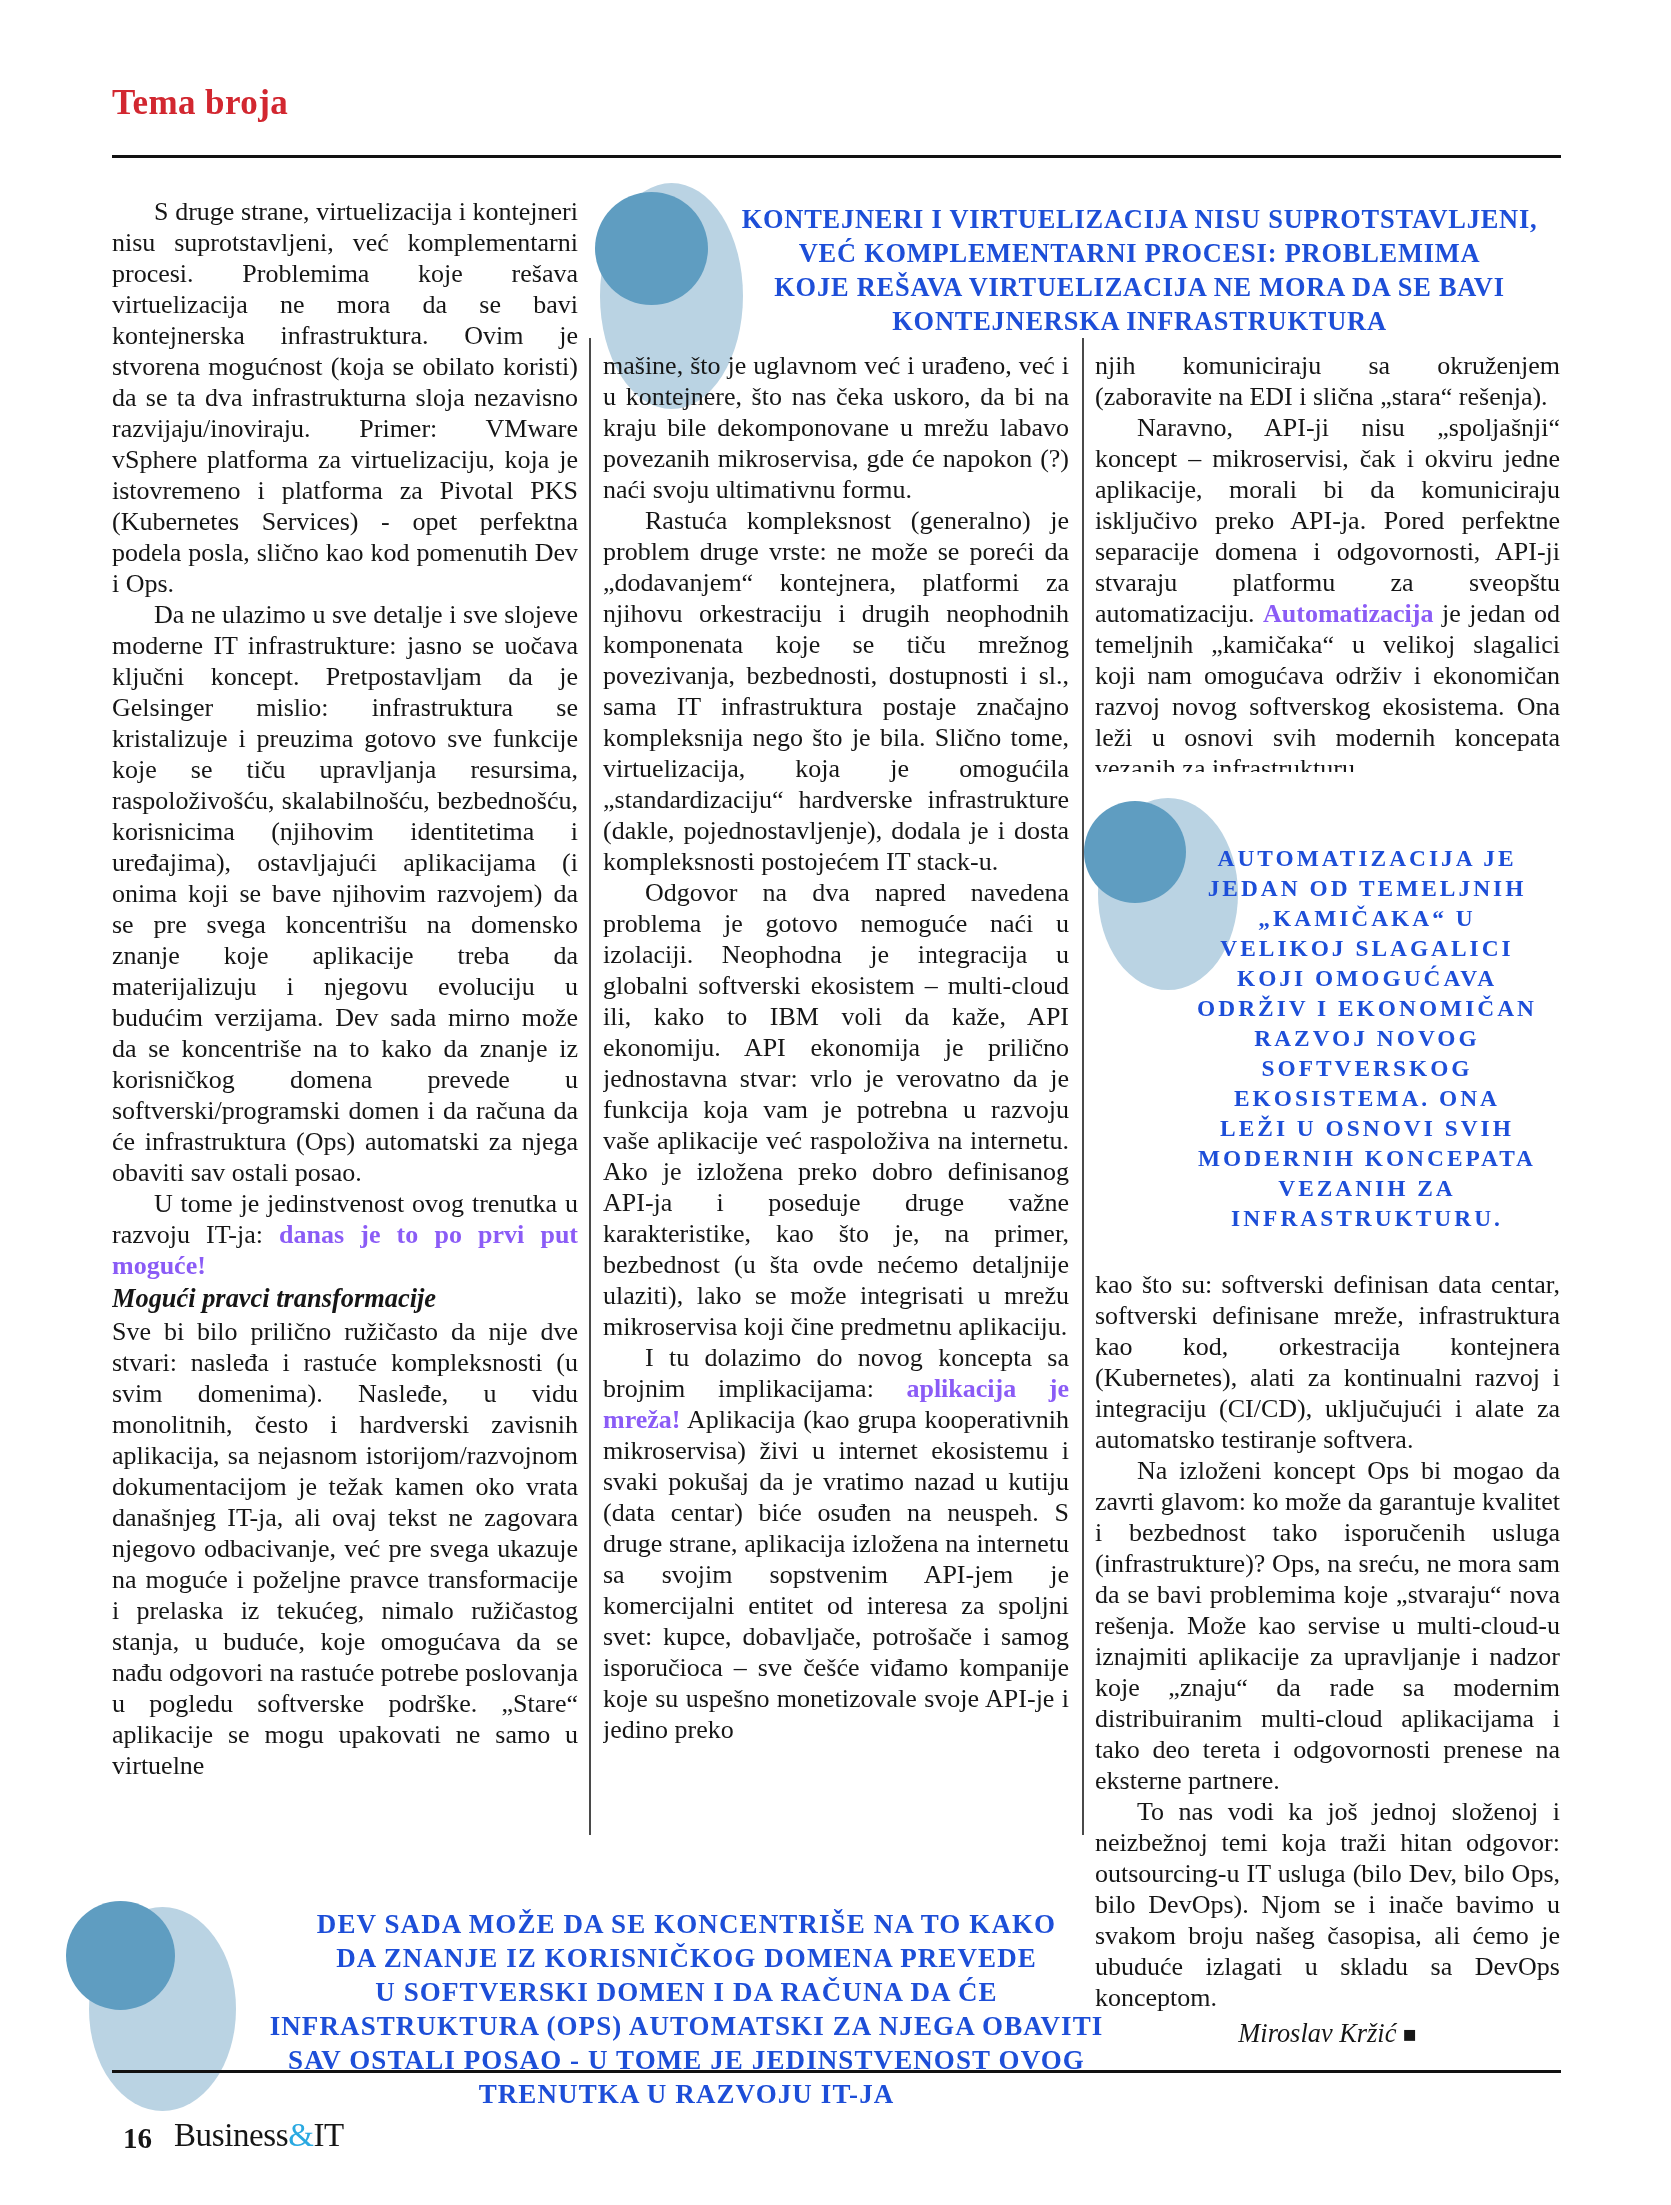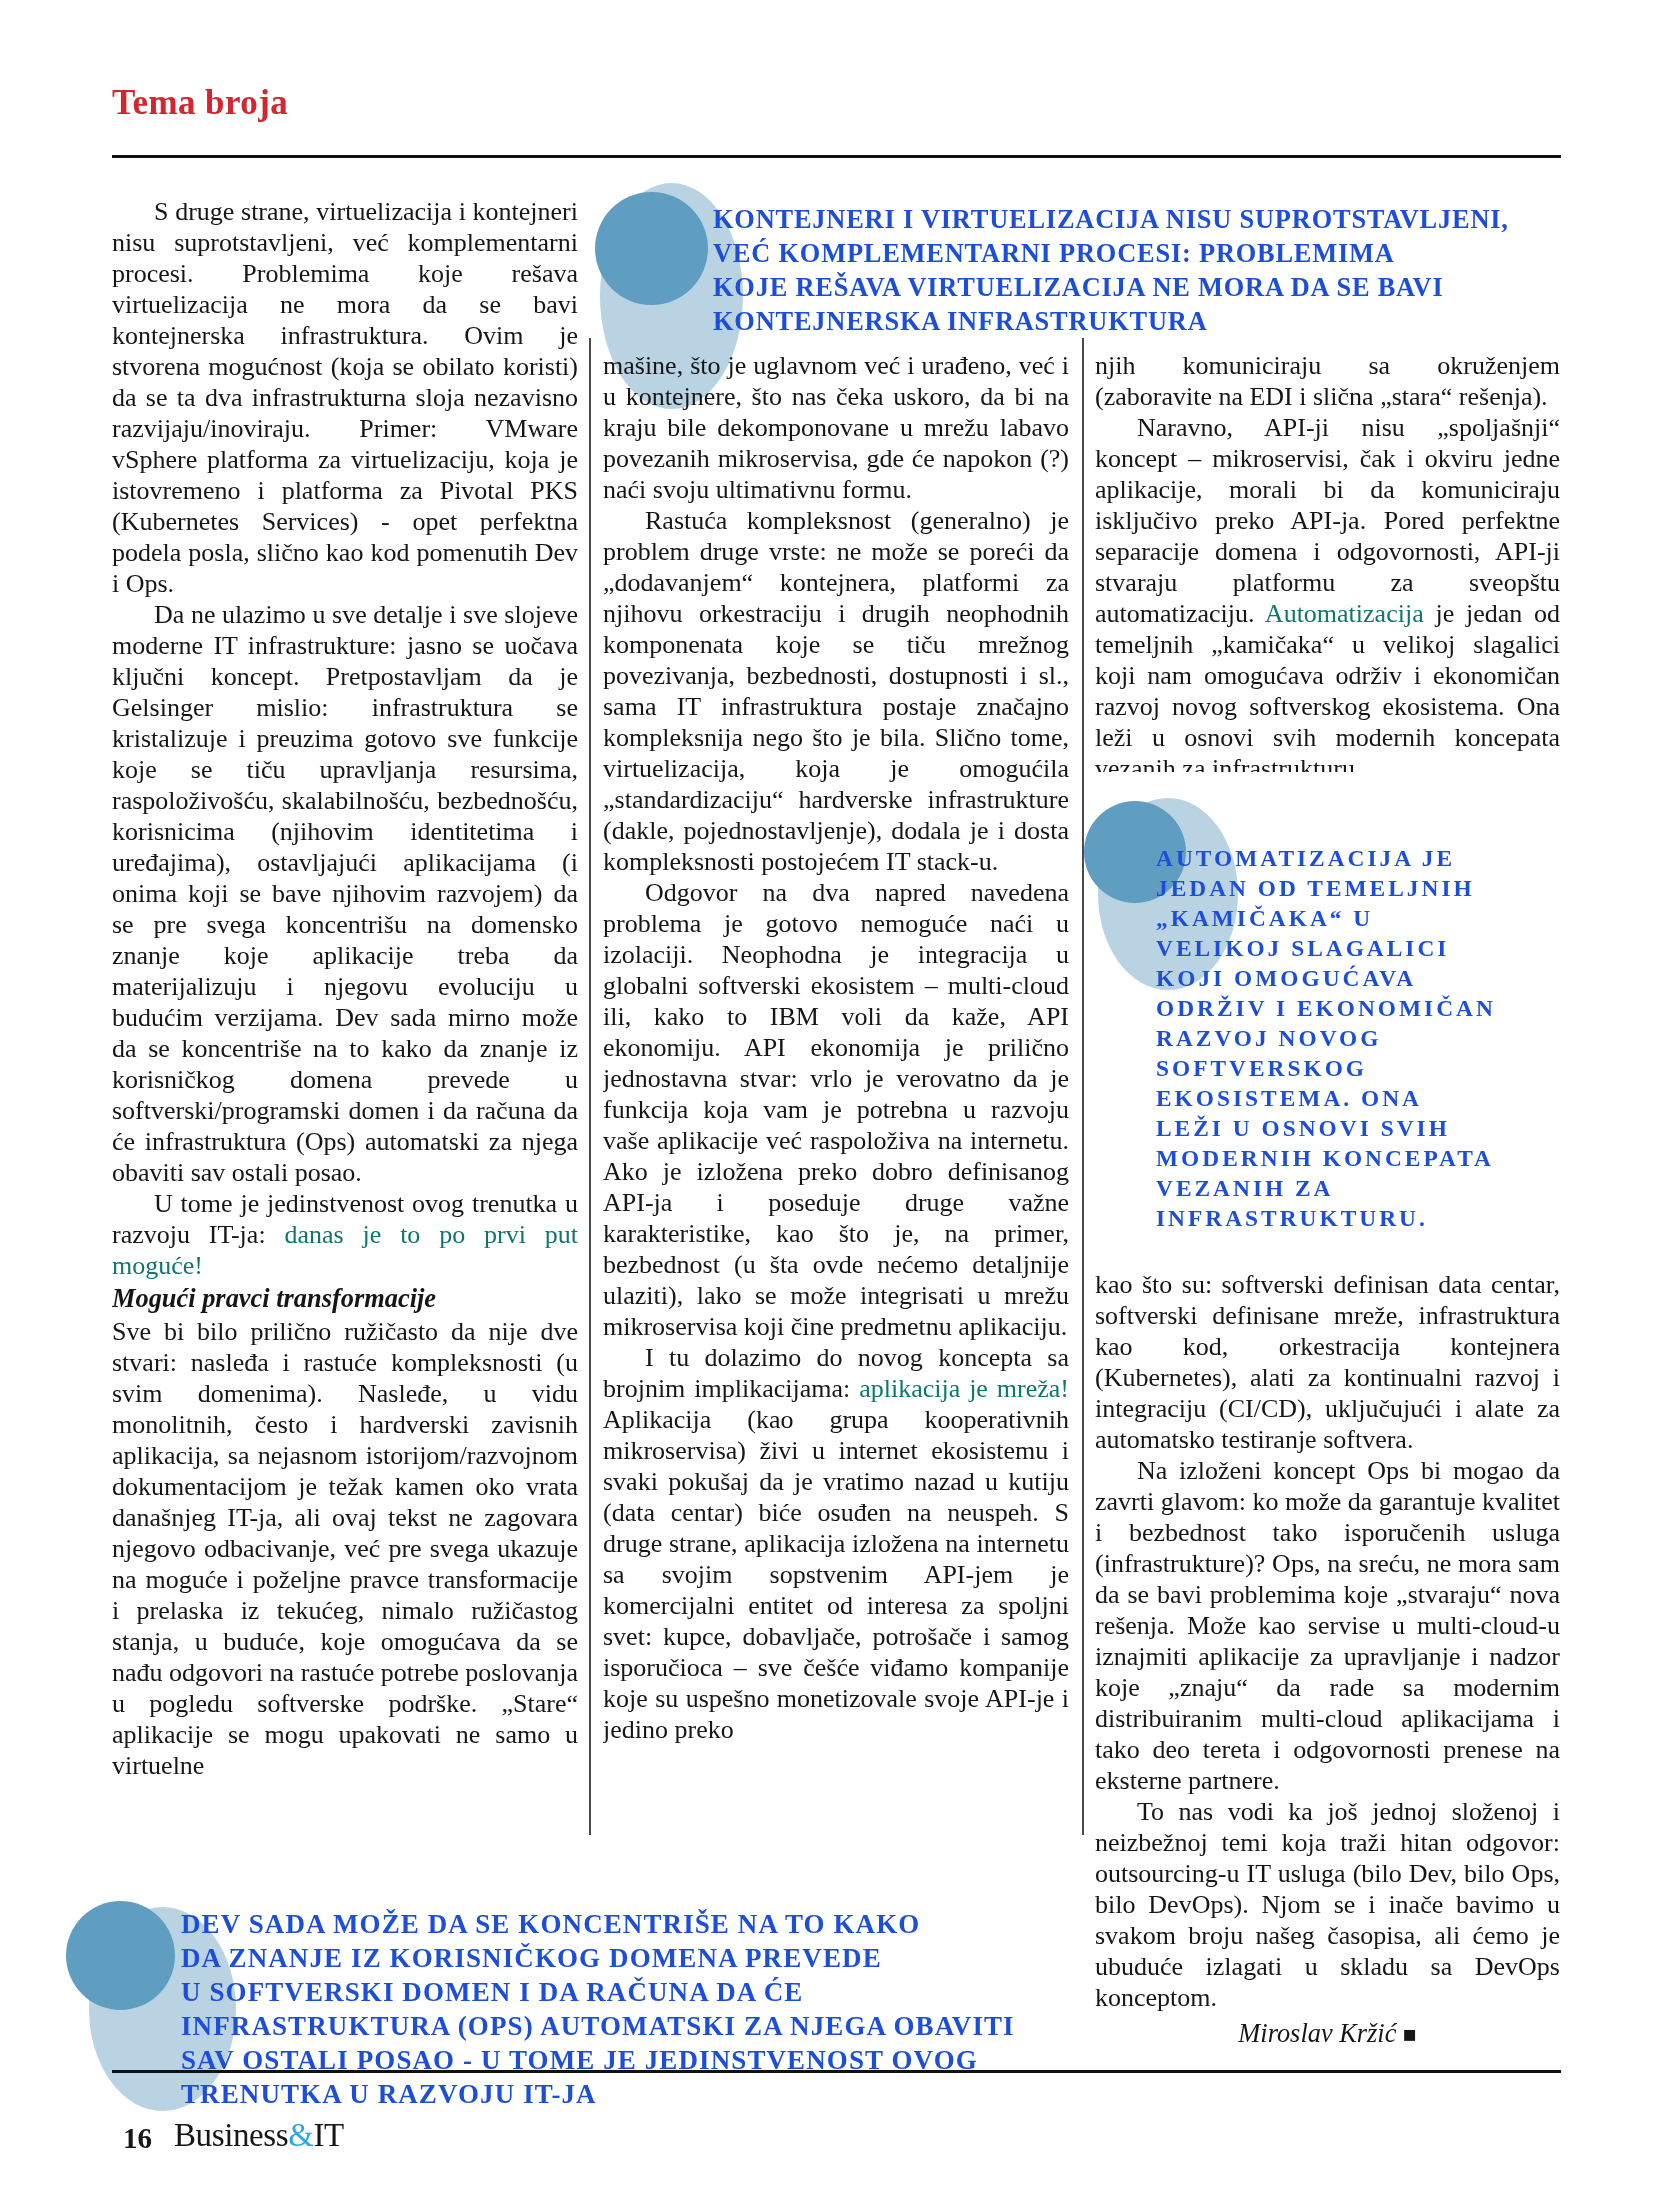--- a/index.html
+++ b/index.html
@@ -1,27 +1,27 @@
 <!DOCTYPE html>
 <html style="font-size:12px"><head>
 <meta charset="utf-8">
 <style>
   html,body{margin:0;padding:0;background:#ffffff;}
   body{width:1671px;height:2205px;position:relative;font-family:"Liberation Serif",serif;color:#161616;}
-  .abs{position:absolute;}
+  .abs{position:absolute;text-align:center;}
 
   
   .section-label{left:112px;top:83px;font-size:35px;font-weight:700;color:#d22730;letter-spacing:0.4px;}
   .header-rule{left:112px;top:155px;width:1449px;height:3px;background:#111;}
 
   
   .col{width:466px;font-size:26px;line-height:31px;text-align:justify;color:#161616;overflow:hidden;}
   .col p{margin:0;}
   .col p.indent{text-indent:42px;}
-  .red{color:#0f766e;font-weight:400;}
+  .red{color:#8b5cf6;font-weight:700;}
   .subhead{font-size:26.4px;font-weight:700;font-style:italic;margin:36px 0 0 0;line-height:35px;text-align:left;}
   #col1{left:112px;top:196px;height:1645px;}
   #col2{left:603px;top:350px;height:1494px;}
   #col3a{left:1095px;top:350px;width:465px;height:422px;}
   #col3b{left:1095px;top:1269px;width:465px;height:785px;}
   .byline{text-align:center;font-style:italic;font-size:26.4px;margin-top:4.5px !important;}
   .byline .mark{font-style:normal;font-size:22.6px;}
 
   
   .vrule{width:1.5px;background:#4a4a4a;top:338px;height:1497px;}

